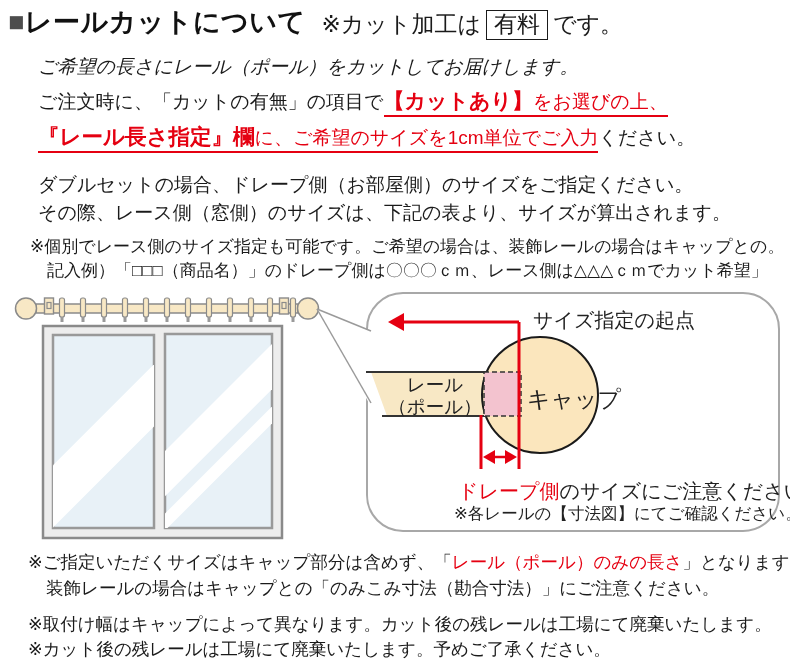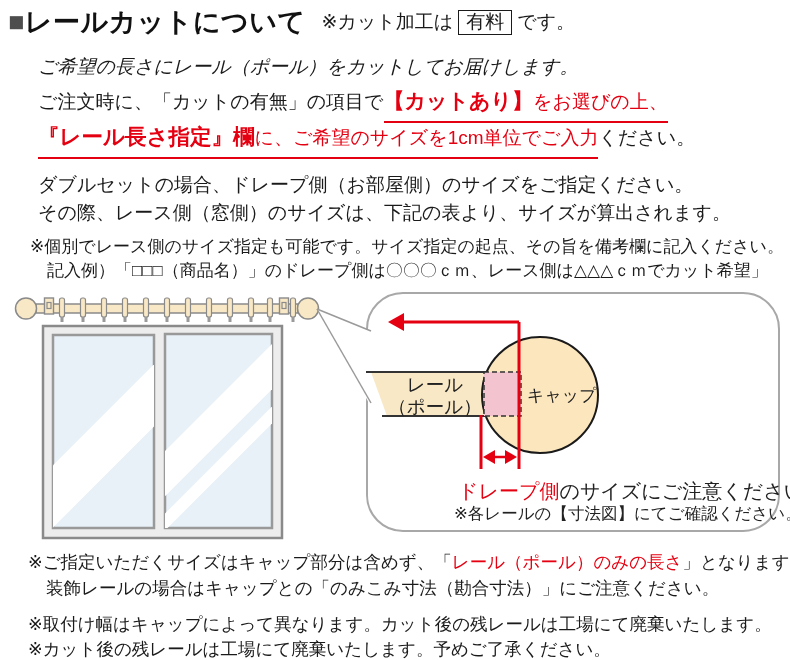--- a/index.html
+++ b/index.html
@@ -4,37 +4,37 @@
 <style>
   html,body{margin:0;padding:0;}
   body{
     width:790px;height:660px;position:relative;overflow:hidden;
     background:#ffffff;color:#1a1a1a;
     font-family:"Liberation Sans","DejaVu Sans",sans-serif;
   }
   .abs{position:absolute;white-space:nowrap;}
   .red{color:#e50011;}
   .bold{font-weight:bold;}
-  .ul-red{border-bottom:2px solid #e50011;padding-bottom:9px;}
+  .ul-red{border-bottom:2px solid #e50011;padding-bottom:3px;}
   .fs19{font-size:19px;}
   .fs17{font-size:17px;}
   .fs175{font-size:17.5px;}
 
-  .header{top:4px;left:8px;display:flex;align-items:center;}
+  .header{top:4px;left:8px;display:flex;align-items:flex-end;}
   .title{font-size:27px;font-weight:bold;letter-spacing:.5px;color:#111;}
   .title .sq{color:#4d4d4d;}
-  .header-note{font-size:19px;margin-left:16px;}
+  .header-note{font-size:23px;margin-left:16px;}
   .price-box{display:inline-block;border:1.5px solid #1a1a1a;padding:0 7px 2px;margin:0 5px;line-height:1.15;}
 
   .diagram{top:285px;left:0;width:790px;height:260px;}
   .diagram svg{position:absolute;top:0;left:0;}
   .dg-label{position:absolute;color:#222;}
   .origin-label{left:533px;top:22px;font-size:20px;}
   .rail-label{left:385px;top:89px;width:100px;text-align:center;font-size:18.5px;line-height:22px;}
-  .cap-label{left:527px;top:99px;font-size:17px;}
+  .cap-label{left:527px;top:99px;font-size:23px;}
   .caution{left:458px;top:193px;font-size:20px;}
   .caution-note{left:454px;top:218px;font-size:16.5px;}
 </style>
 </head>
 <body>
 
 <div class="abs header">
   <div class="title"><span class="sq">■</span><span>レールカットについて</span></div>
   <div class="header-note">
     <span>※カット加工は</span><span class="price-box">有料</span><span>です。</span>
@@ -47,21 +47,21 @@
   <span>ご注文時に、「カットの有無」の項目で</span><span class="ul-red"><span class="red bold" style="font-size:21px;">【カットあり】</span><span class="red">をお選びの上、</span></span>
 </div>
 
 <div class="abs fs19" style="top:122px;left:38px;">
   <span class="ul-red"><span class="red bold" style="font-size:21.5px;">『レール長さ指定』欄</span><span class="red">に、ご希望のサイズを1cm単位でご入力</span></span><span>ください。</span>
 </div>
 
 <div class="abs fs19" style="top:172px;left:38px;">ダブルセットの場合、ドレープ側（お部屋側）のサイズをご指定ください。</div>
 <div class="abs fs19" style="top:200px;left:38px;text-align:center;">その際、レース側（窓側）のサイズは、下記の表より、サイズが算出されます。</div>
 
-<div class="abs fs17" style="top:235px;left:30px;">※個別でレース側のサイズ指定も可能です。サイズ指定の起点、その旨を備考欄に記入ください。</div>
+<div class="abs fs17" style="top:235px;left:30px;">※個別でレース側のサイズ指定も可能です。ご希望の場合は、装飾レールの場合はキャップとの。</div>
 <div class="abs fs17" style="top:259px;left:47px;">記入例）「□□□（商品名）」のドレープ側は〇〇〇ｃｍ、レース側は△△△ｃｍでカット希望」</div>
 
 <div class="abs diagram">
   <svg width="790" height="260" viewBox="0 0 790 260">
 
     <g>
       <rect x="43" y="41" width="239" height="212" fill="#ededed" stroke="#8a8a8a" stroke-width="2.5"></rect>
       <clipPath id="clipL">
           <rect x="53" y="50" width="101" height="193"></rect>
         </clipPath>
@@ -134,20 +134,21 @@
       <line x1="519" y1="37" x2="399" y2="37" stroke-width="3"></line>
       <polygon points="388,37 404,28 404,46" stroke="none"></polygon>
       <line x1="519" y1="37" x2="519" y2="184" stroke-width="3"></line>
       <line x1="481" y1="130" x2="481" y2="184" stroke-width="3"></line>
       <line x1="488" y1="172" x2="512" y2="172" stroke-width="2.5"></line>
       <polygon points="483,172 495,165 495,179" stroke="none"></polygon>
       <polygon points="517,172 505,165 505,179" stroke="none"></polygon>
     </g>
   </svg>
 
+  <div class="dg-label origin-label">サイズ指定の起点</div>
   <div class="dg-label rail-label">
     <div>レール</div>
     <div>（ポール）</div>
   </div>
   <div class="dg-label cap-label">キャップ</div>
   <div class="dg-label caution">
     <span class="red">ドレープ側</span><span>のサイズにご注意ください。</span>
   </div>
   <div class="dg-label caution-note">※各レールの【寸法図】にてご確認ください。</div>
 </div>

